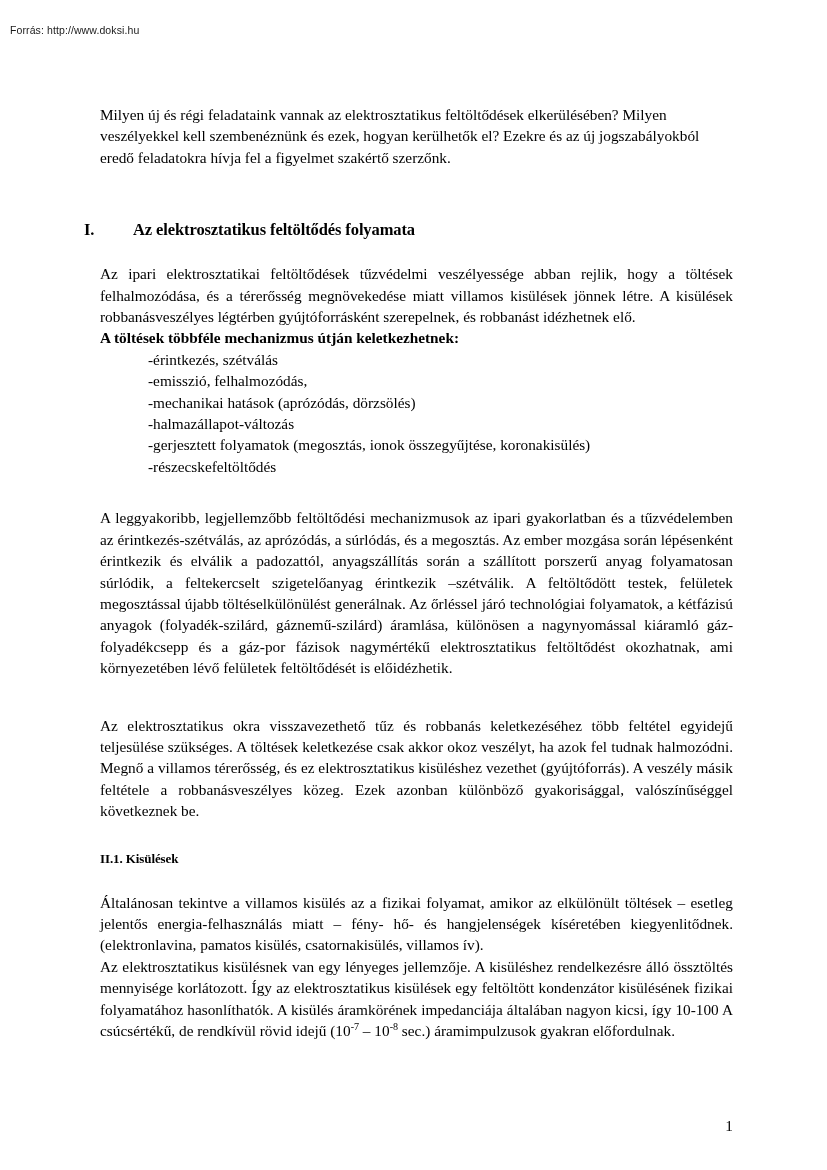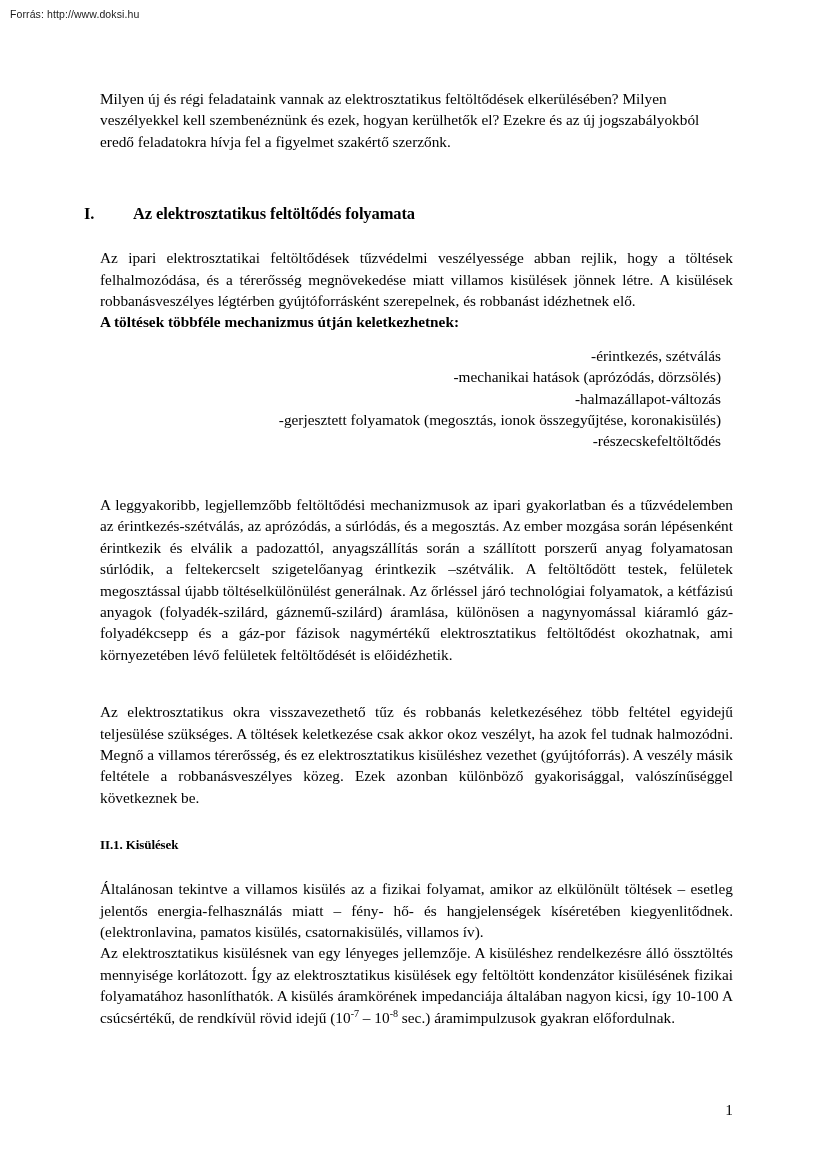--- a/index.html
+++ b/index.html
@@ -26,21 +26,21 @@
     line-height: 13px;
     color: #1a1a1a;
     letter-spacing: 0.1px;
     white-space: nowrap;
   }
 
   
   .page {
     position: absolute;
     left: 0;
-    top: 0;
+    top: 16px;
     width: 827px;
     height: 1108px;
     text-decoration: underline;
   }
   .content {
     position: absolute;
     left: 100px;
     top: 88px;
     width: 633px;
   }
@@ -102,23 +102,22 @@
   .bold-lead-in {
     font-size: 15.3px;
     font-weight: bold;
     line-height: 21.4px;
     margin: 0;
   }
 
   
   ul.dash-list {
     list-style: none;
-    margin: 12px;
+    margin: 0;
     padding: 0 0 0 48px;
-    text-align: right;
   }
   ul.dash-list li {
     font-size: 15.3px;
     line-height: 21.4px;
     white-space: nowrap;
   }
   .gap-26 { height: 26px; }
   .gap-30 { height: 30px; }
   .gap-36 { height: 36px; }
 
@@ -156,20 +155,21 @@
       <span class="num">I.</span>
       <span class="txt">Az elektrosztatikus feltöltődés folyamata</span>
     </h2>
 
     <p class="justified">Az ipari elektrosztatikai feltöltődések tűzvédelmi veszélyessége abban rejlik, hogy a töltések felhalmozódása, és a térerősség megnövekedése miatt villamos kisülések jönnek létre. A kisülések robbanásveszélyes légtérben gyújtóforrásként szerepelnek, és robbanást idézhetnek elő.</p>
 
     <p class="bold-lead-in">A töltések többféle mechanizmus útján keletkezhetnek:</p>
 
     <ul class="dash-list">
       <li>-érintkezés, szétválás</li>
+      <li>-emisszió, felhalmozódás,</li>
       <li>-mechanikai hatások (aprózódás, dörzsölés)</li>
       <li>-halmazállapot-változás</li>
       <li>-gerjesztett folyamatok (megosztás, ionok összegyűjtése, koronakisülés)</li>
       <li>-részecskefeltöltődés</li>
     </ul>
 
     <div class="gap-30"></div>
 
     <p class="justified">A leggyakoribb, legjellemzőbb feltöltődési mechanizmusok az ipari gyakorlatban és a tűzvédelemben az érintkezés-szétválás, az aprózódás, a súrlódás, és a megosztás. Az ember mozgása során lépésenként érintkezik és elválik a padozattól, anyagszállítás során a szállított porszerű anyag folyamatosan súrlódik, a feltekercselt szigetelőanyag érintkezik –szétválik. A feltöltődött testek, felületek megosztással újabb töltéselkülönülést generálnak. Az őrléssel járó technológiai folyamatok, a kétfázisú anyagok (folyadék-szilárd, gáznemű-szilárd) áramlása, különösen a nagynyomással kiáramló gáz-folyadékcsepp és a gáz-por fázisok nagymértékű elektrosztatikus feltöltődést okozhatnak, ami környezetében lévő felületek feltöltődését is előidézhetik.</p>
 

